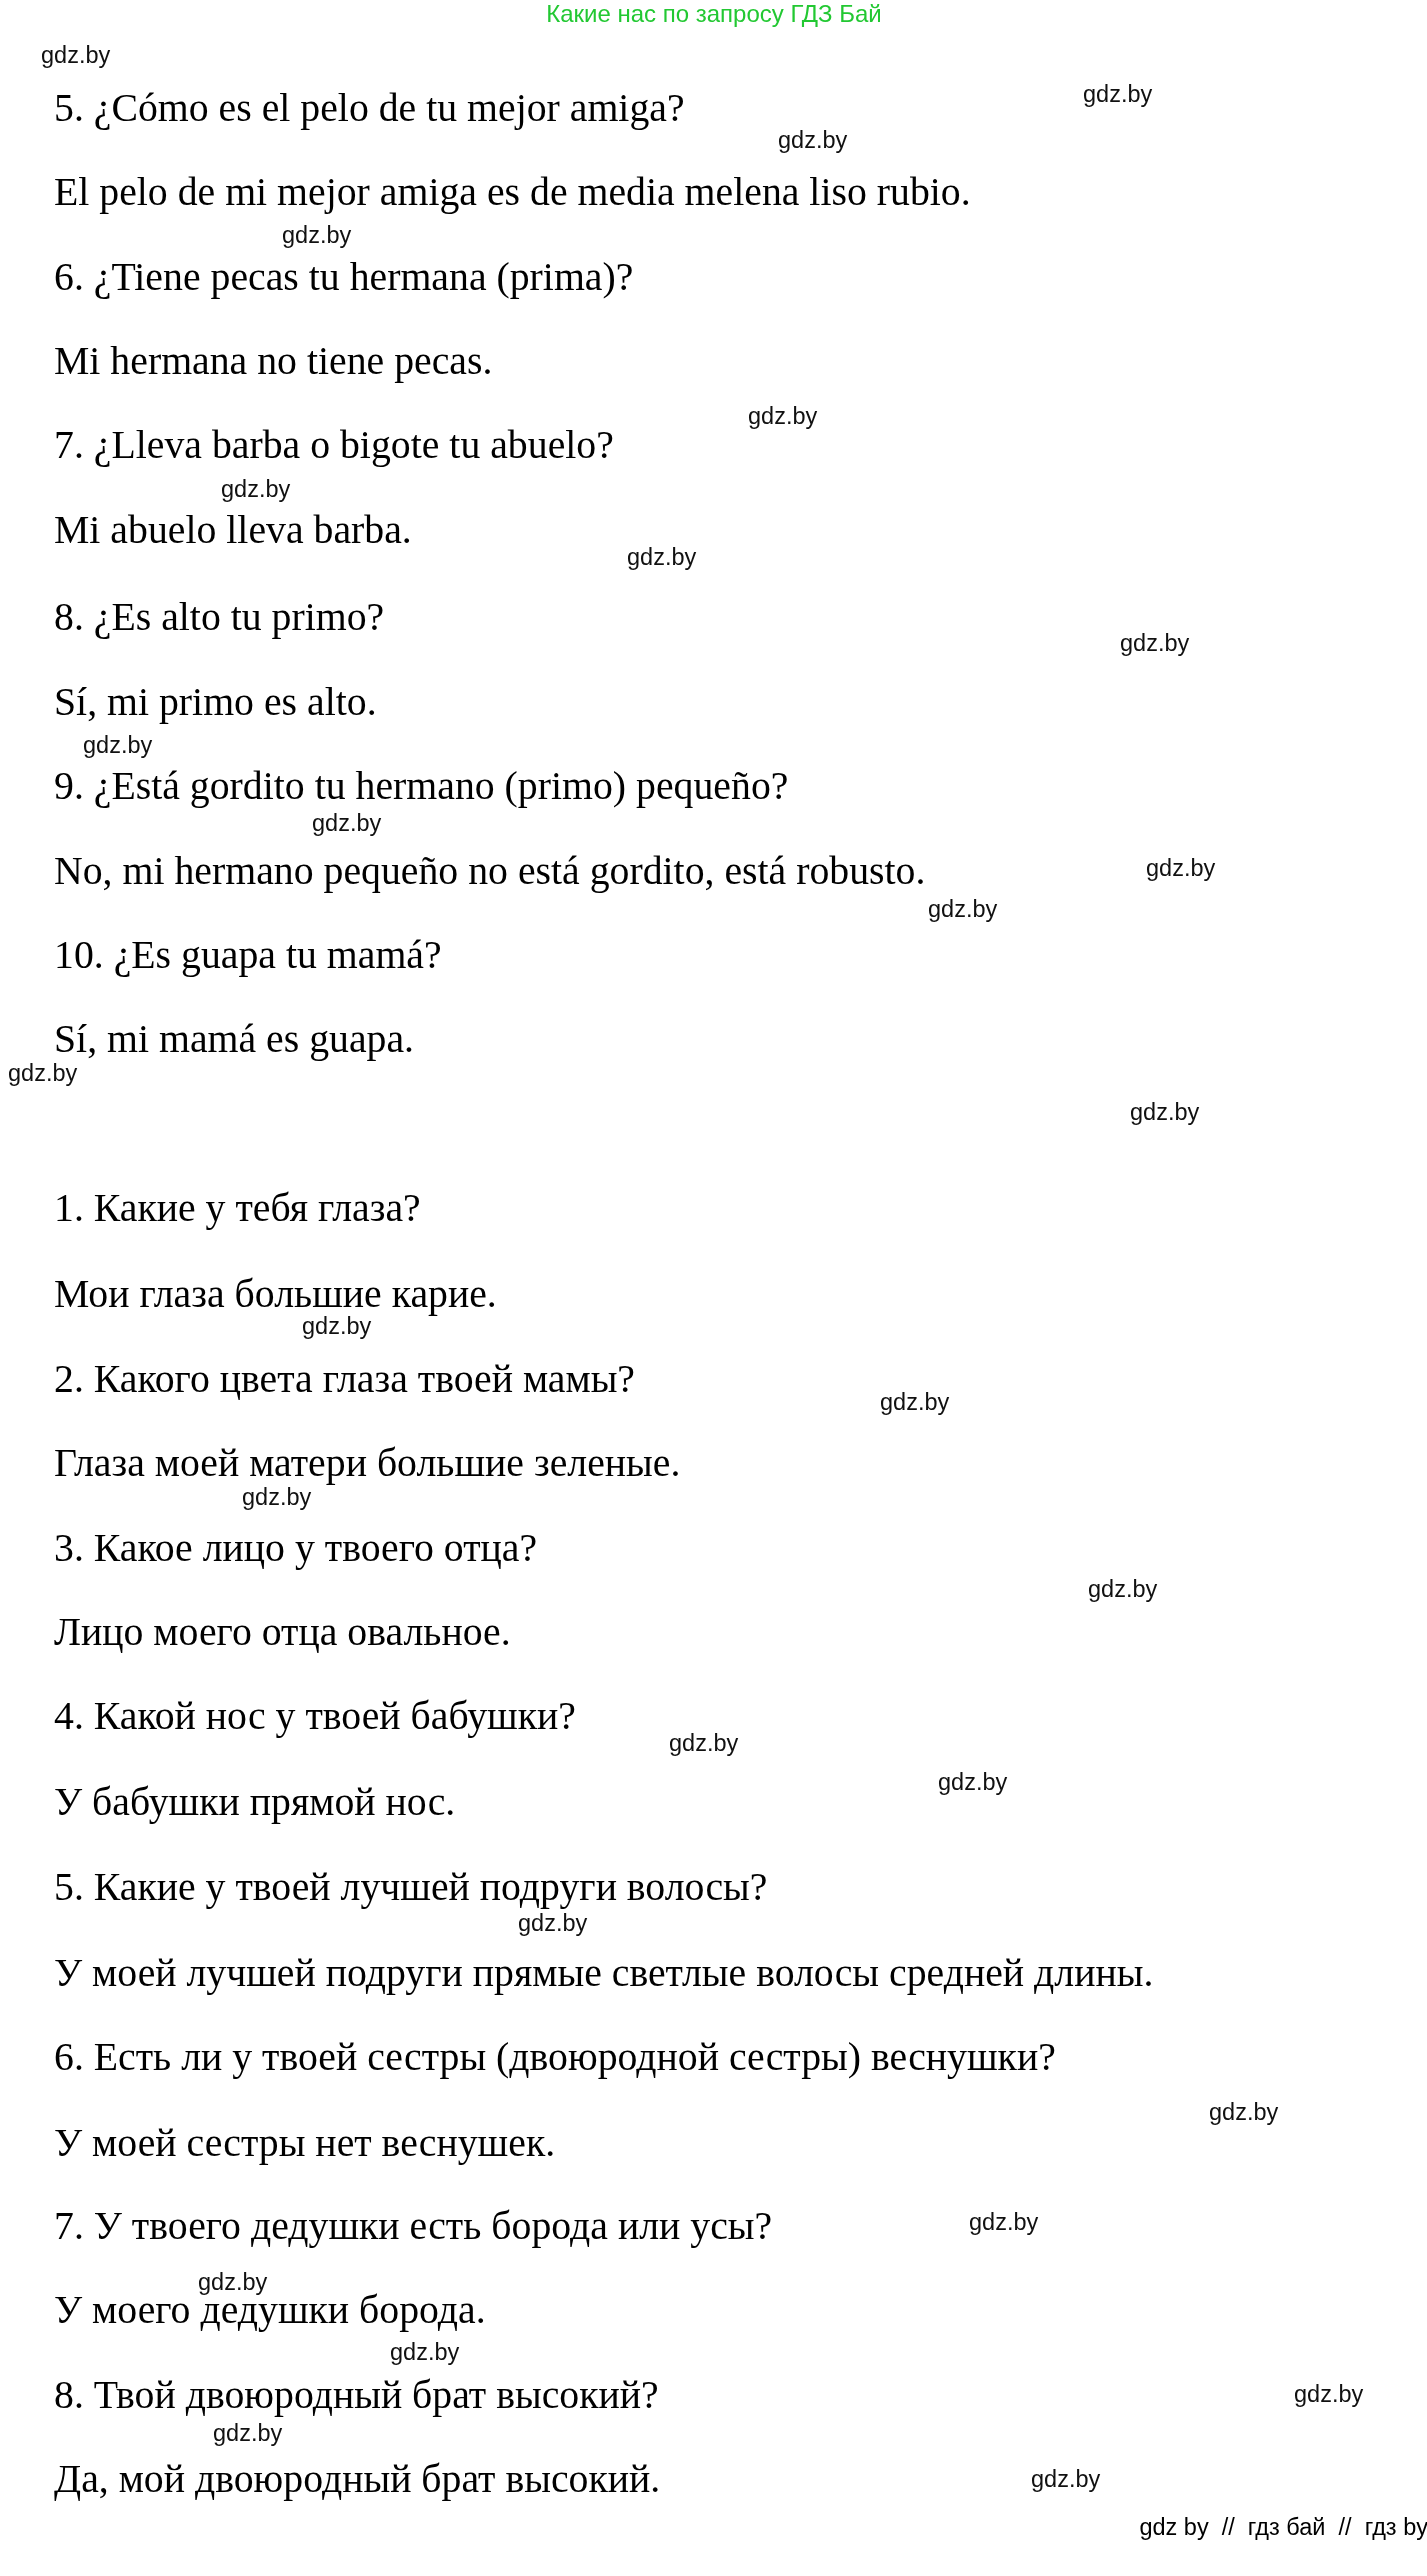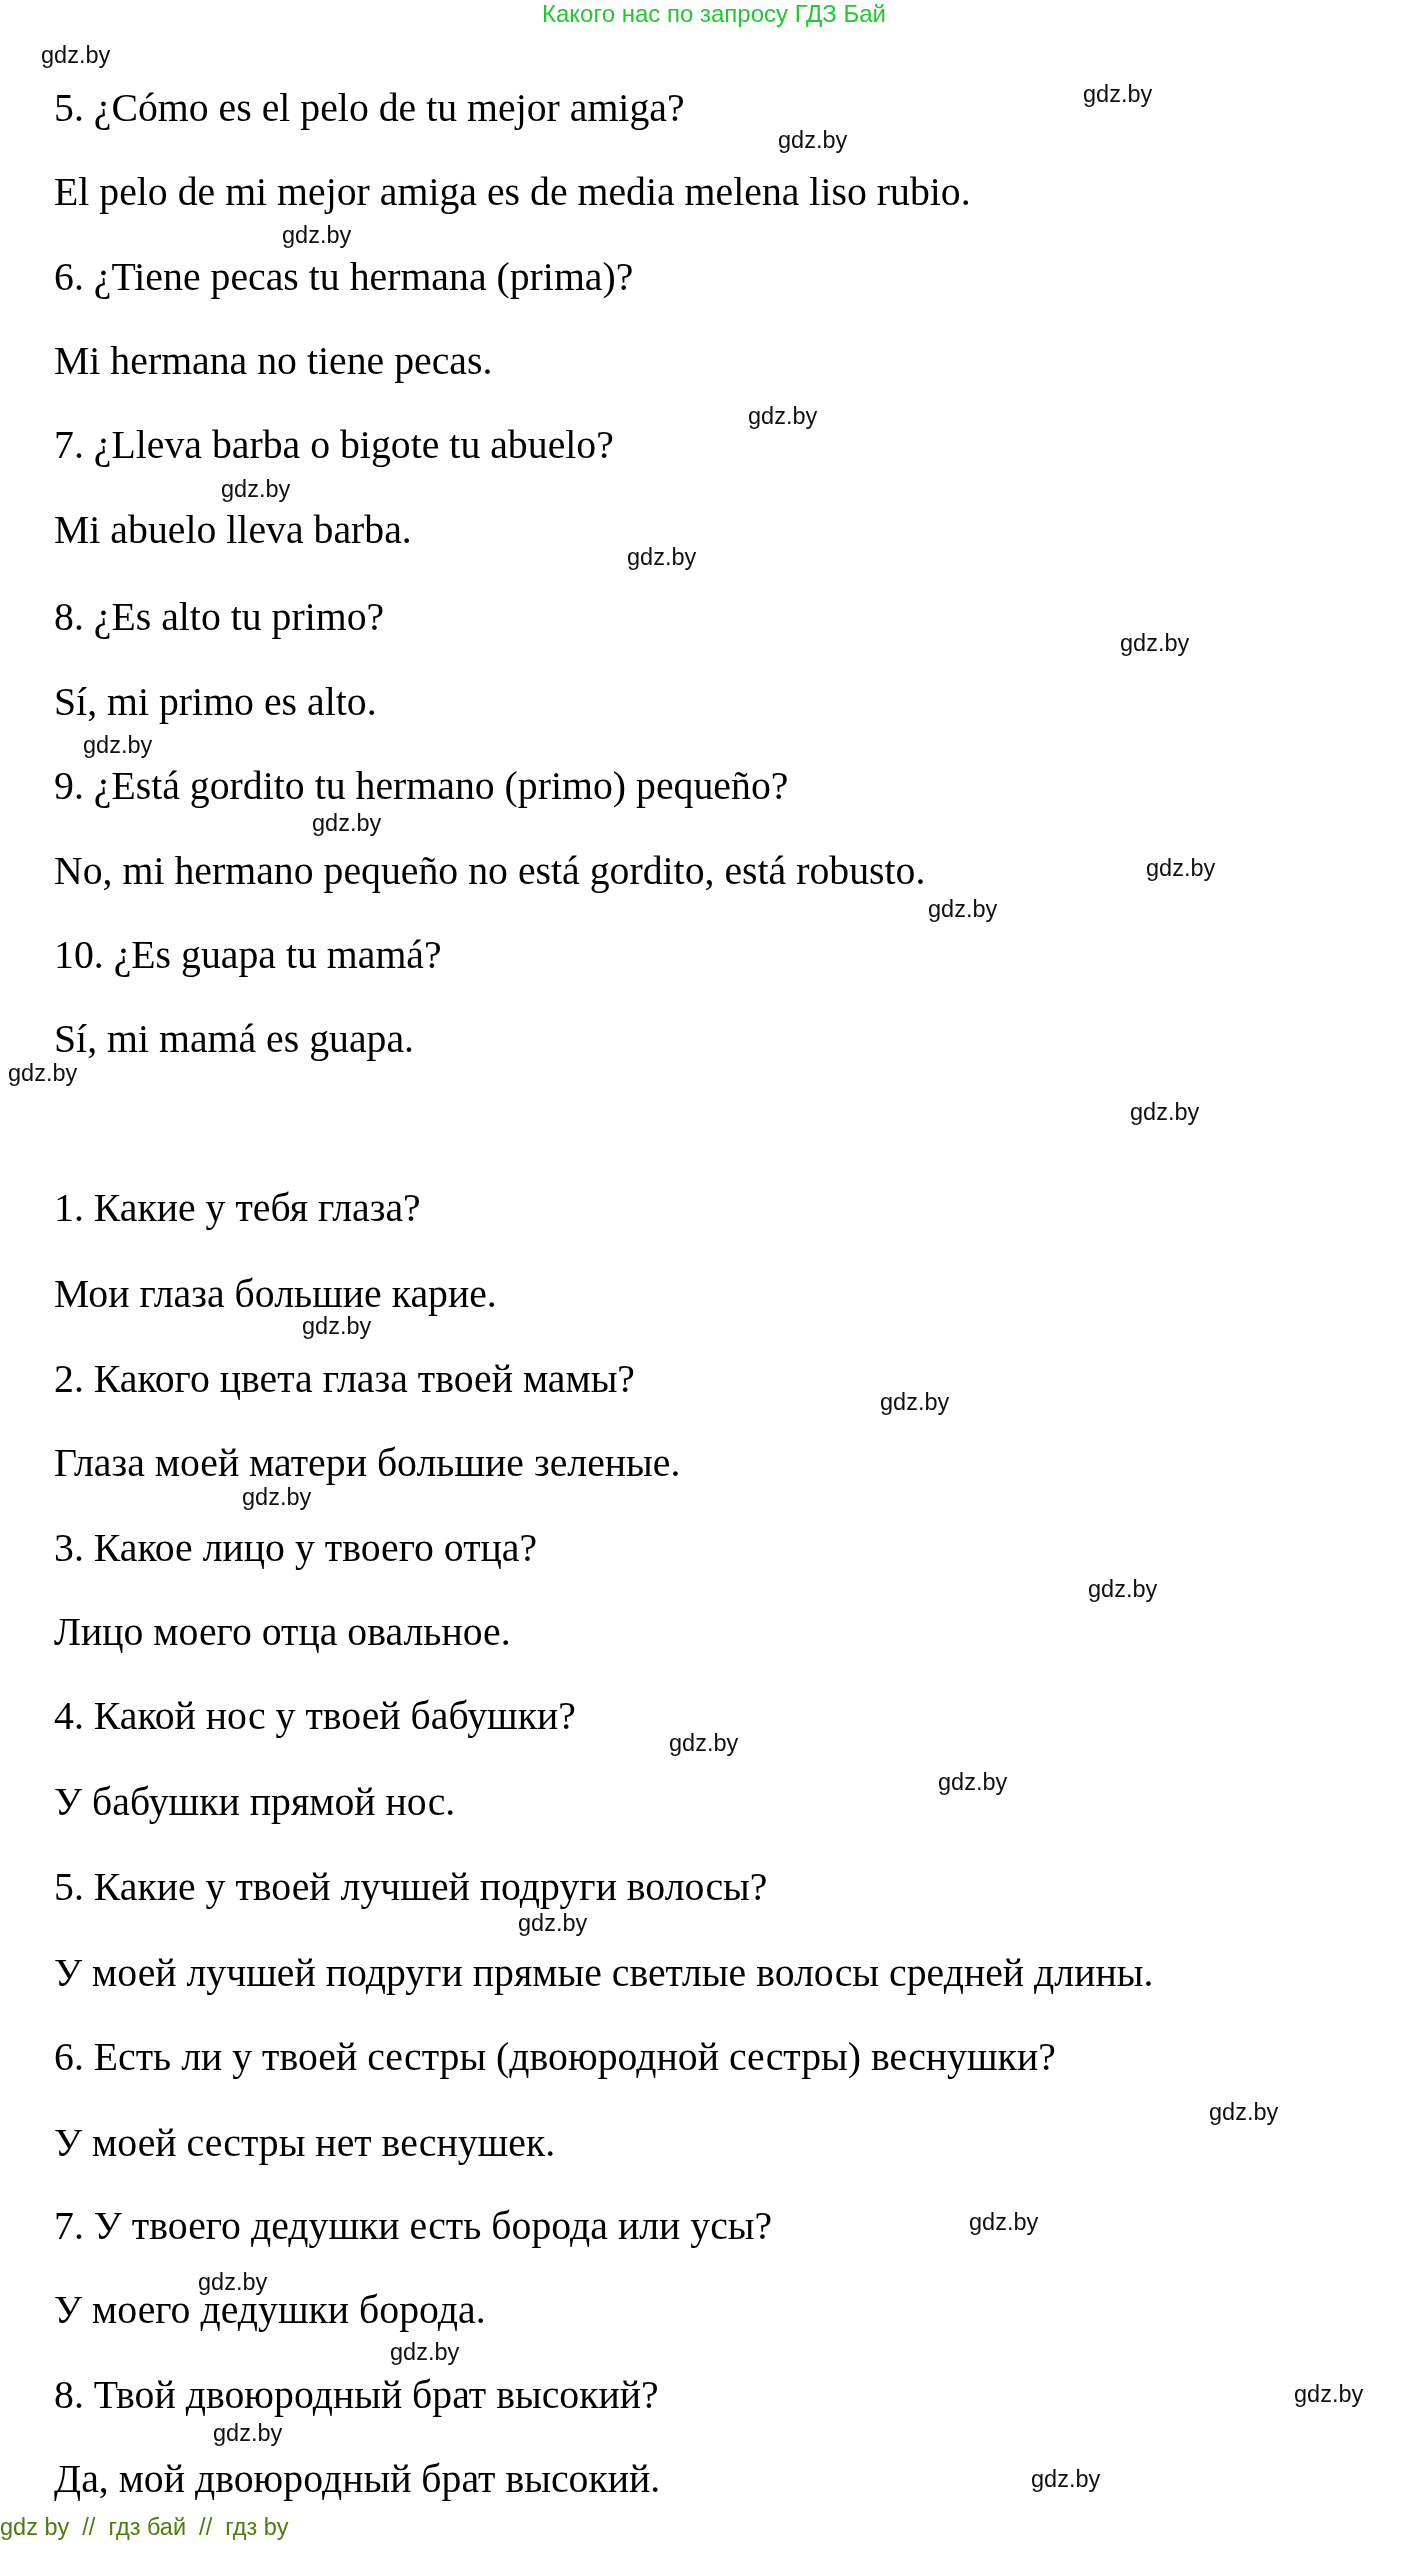--- a/index.html
+++ b/index.html
@@ -14,28 +14,28 @@
     font-family: "Liberation Serif", serif; font-size: 41px; line-height: 49px;
     color: #000000; transform: scaleX(0.97); transform-origin: left center;
   }
   .wm {
     position: absolute; white-space: nowrap;
     font-family: "Liberation Sans", sans-serif; font-size: 23.5px; line-height: 26px;
     color: #111111;
   }
   .footer {
     position: absolute; left: 0; top: 2511px; width: 1428px; height: 32px;
-    text-align: left; font-family: "Liberation Sans", sans-serif;
-    font-size: 23.5px; line-height: 32px; color: #4d7c0f; white-space: pre;
+    text-align: right; font-family: "Liberation Sans", sans-serif;
+    font-size: 23.5px; line-height: 32px; color: #000000; white-space: pre;
   }
 </style>
 </head>
 <body>
 
-<div class="header">Какого нас по запросу ГДЗ Бай</div>
+<div class="header">Какие нас по запросу ГДЗ Бай</div>
 
 <div class="line" style="top:83px">5. ¿Cómo es el pelo de tu mejor amiga?</div>
 <div class="line" style="top:167px">El pelo de mi mejor amiga es de media melena liso rubio.</div>
 <div class="line" style="top:252px">6. ¿Tiene pecas tu hermana (prima)?</div>
 <div class="line" style="top:336px">Mi hermana no tiene pecas.</div>
 <div class="line" style="top:420px">7. ¿Lleva barba o bigote tu abuelo?</div>
 <div class="line" style="top:505px">Mi abuelo lleva barba.</div>
 <div class="line" style="top:592px">8. ¿Es alto tu primo?</div>
 <div class="line" style="top:677px">Sí, mi primo es alto.</div>
 <div class="line" style="top:761px">9. ¿Está gordito tu hermano (primo) pequeño?</div>

